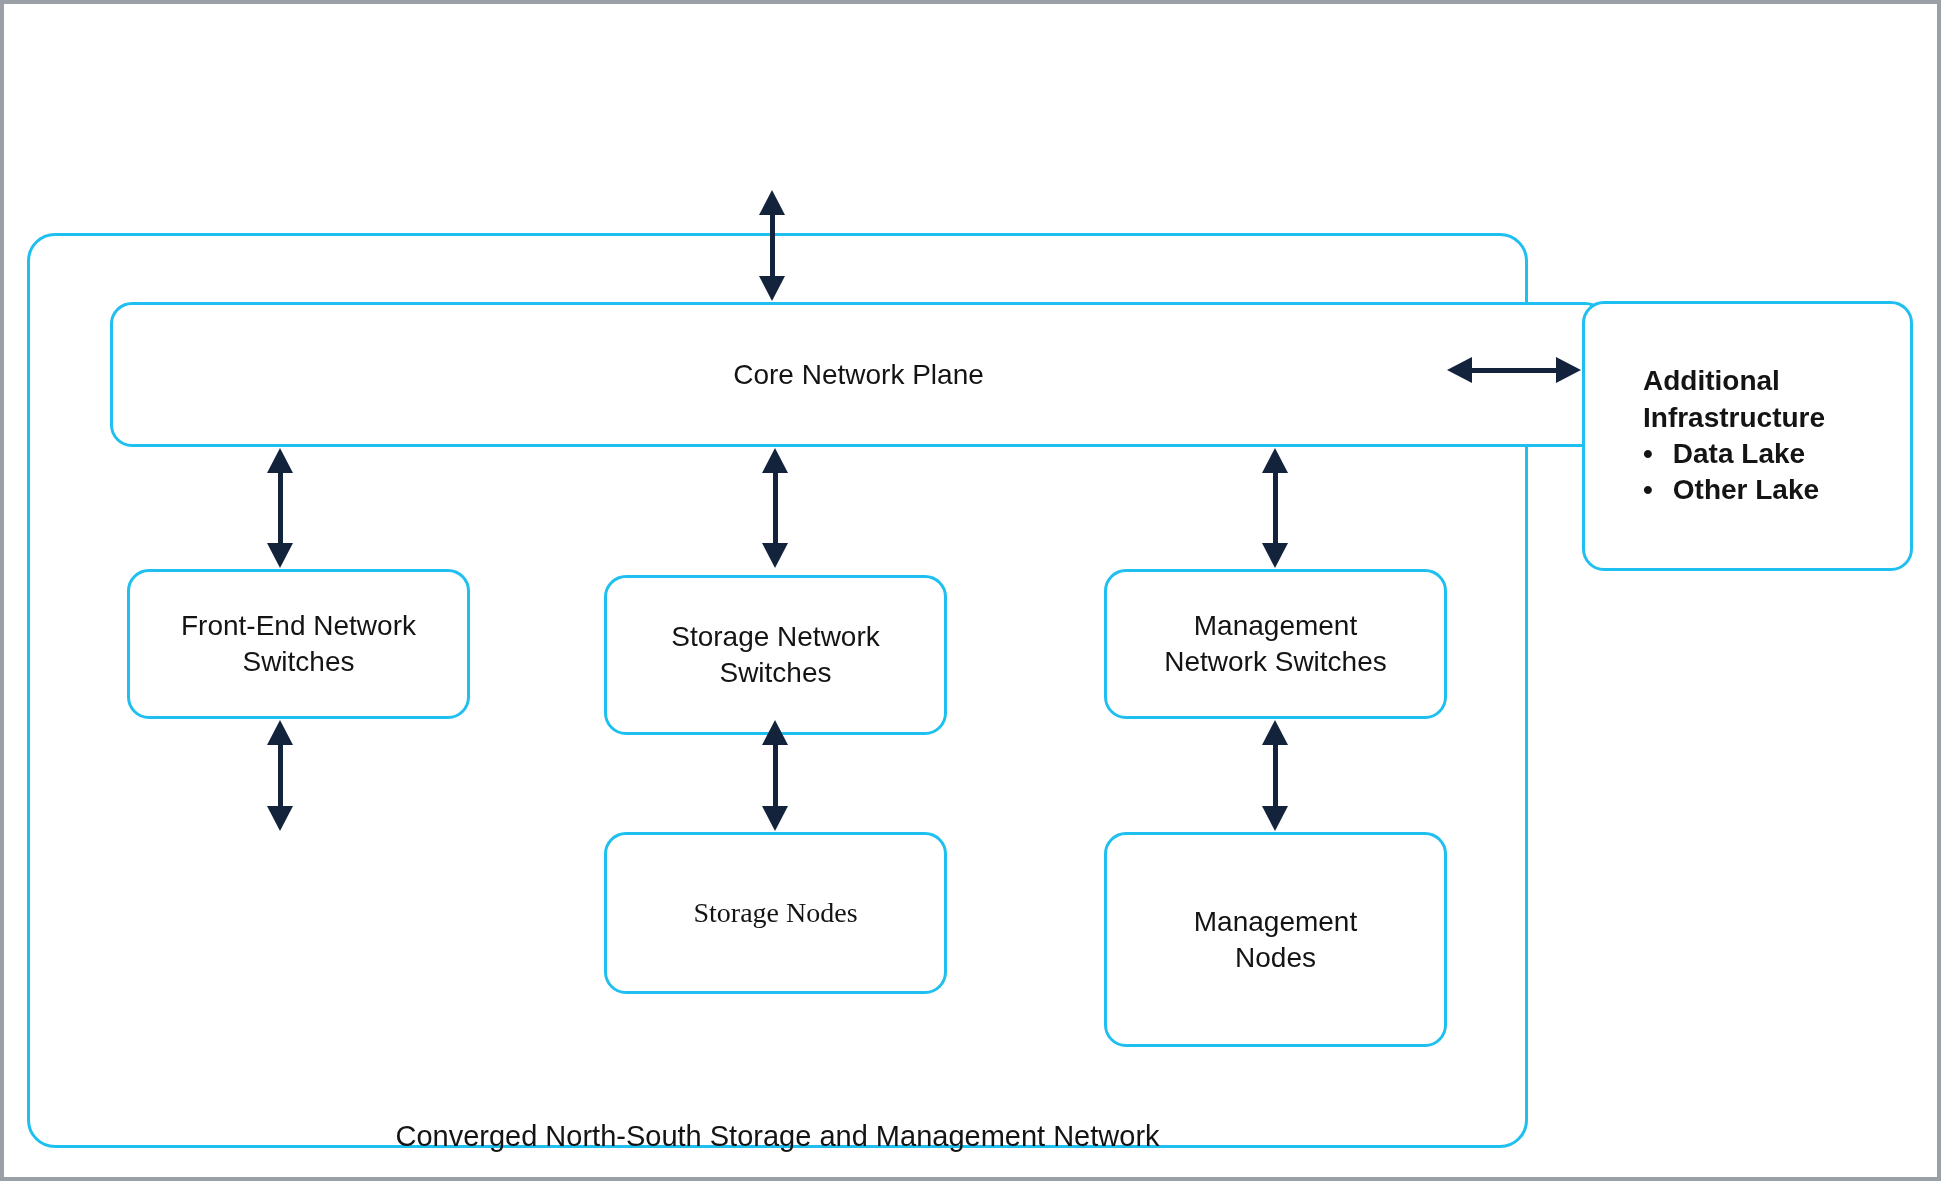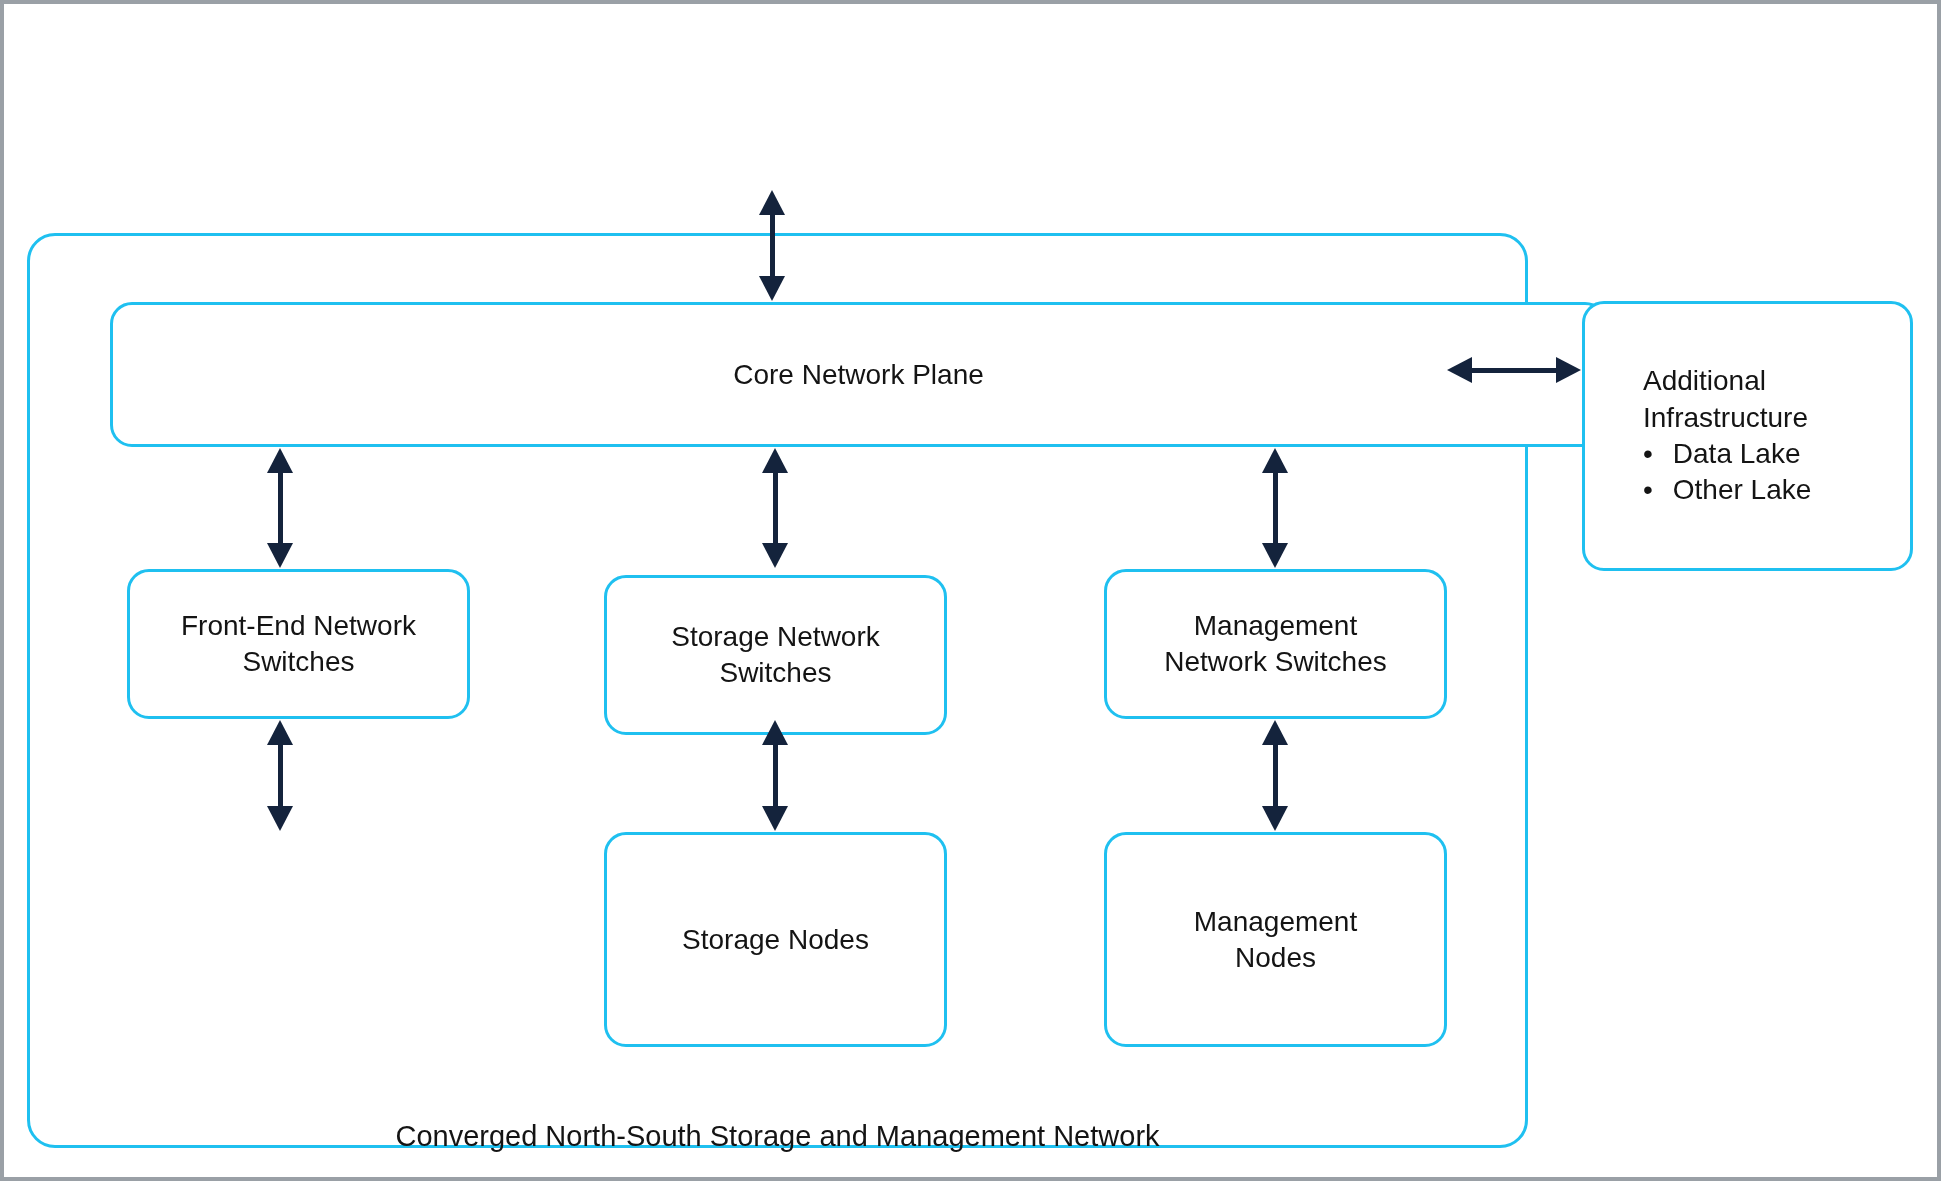--- a/index.html
+++ b/index.html
@@ -113,29 +113,29 @@
   </div>
   <div class="box" style="left:600px;top:571px;width:343px;height:160px;">
     <span class="label">Storage Network
 Switches</span>
   </div>
   <div class="box" style="left:1100px;top:565px;width:343px;height:150px;">
     <span class="label">Management
 Network Switches</span>
   </div>
 
-  <div class="box" style="left:600px;top:828px;width:343px;height:215px;">
+  <div class="box" style="left:600px;top:828px;width:343px;height:162px;font-family:Liberation Serif, serif;">
     <span class="label">Storage Nodes</span>
   </div>
   <div class="box" style="left:1100px;top:828px;width:343px;height:215px;">
     <span class="label">Management
 Nodes</span>
   </div>
 
-  <div class="box infra" style="left:1578px;top:297px;width:331px;height:270px;">
+  <div class="box infra" style="left:1578px;top:297px;width:331px;height:270px;font-weight:bold;">
     <div class="infra-content">
       <span class="label">Additional
 Infrastructure</span>
       <ul class="infra-list">
         <li class="infra-item">
           <span class="bullet">•</span>
           <span>Data Lake</span>
         </li>
         <li class="infra-item">
           <span class="bullet">•</span>

